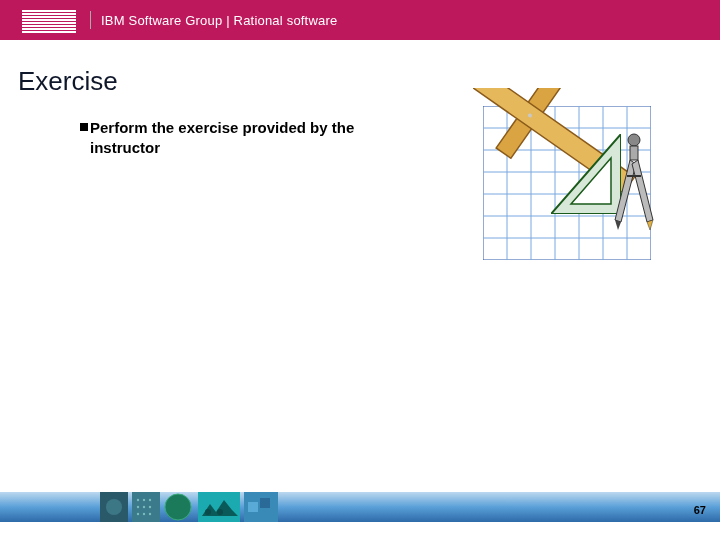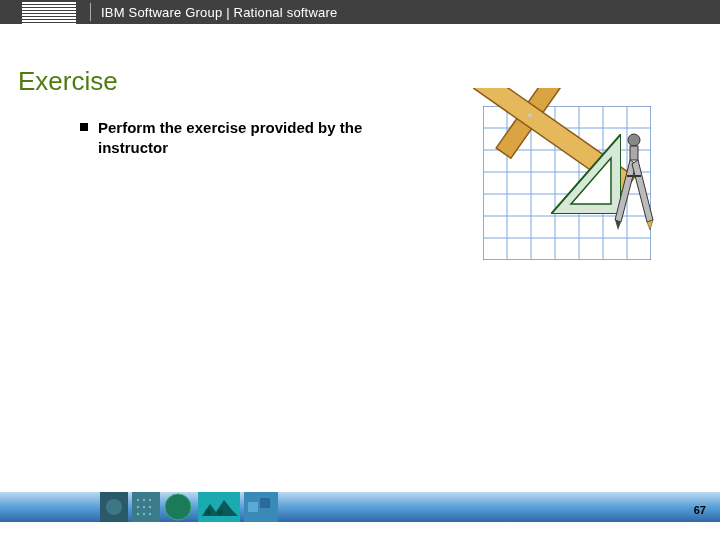--- a/index.html
+++ b/index.html
@@ -1,25 +1,25 @@
 <!DOCTYPE html>
 <html><head>
 <meta charset="utf-8">
 <style>
   * { margin: 0; padding: 0; box-sizing: border-box; }
   html, body { width: 720px; height: 540px; font-family: Arial, Helvetica, sans-serif; background: #fff; overflow: hidden; }
   .slide { position: relative; width: 720px; height: 540px; background: #fff; }
-  .header-bar { position: absolute; top: 0; left: 0; width: 720px; height: 24px; background: #404040; display: flex; align-items: center; }
+  .header-bar { position: absolute; top: 0; left: 0; width: 720px; height: 40px; background: #be185d; display: flex; align-items: center; }
   .ibm-logo { margin-left: 22px; display: flex; flex-direction: column; gap: 1px; padding-top: 2px; }
   .ibm-logo .bar { width: 54px; height: 2px; background: #fff; }
   .header-divider { width: 1px; height: 18px; background: #aaa; margin: 0 10px 0 14px; }
   .header-text { color: #fff; font-size: 13px; font-weight: 400; letter-spacing: 0.2px; }
-  .title { position: absolute; top: 66px; left: 18px; font-size: 26px; color: #4d7c0f; font-weight: 400; text-align: center; }
+  .title { position: absolute; top: 66px; left: 18px; font-size: 26px; color: #0f172a; font-weight: 400; text-align: center; }
   .content { position: absolute; top: 118px; left: 80px; width: 330px; }
-  .bullet-row { display: flex; align-items: flex-start; gap: 10px; }
+  .bullet-row { display: flex; align-items: flex-start; gap: 2px; }
   .bullet-square { width: 8px; height: 8px; background: #000; margin-top: 5px; flex-shrink: 0; }
   .bullet-text { font-size: 15px; font-weight: 700; color: #000; line-height: 1.35; }
   .illustration { position: absolute; top: 78px; left: 455px; width: 210px; height: 185px; }
   .grid-bg { position: absolute; top: 28px; left: 28px; width: 168px; height: 154px; }
   .grid-bg svg { width: 100%; height: 100%; }
   .tsquare { position: absolute; top: 10px; left: 18px; width: 170px; height: 170px; }
   .triangle { position: absolute; top: 56px; left: 96px; }
   .compass { position: absolute; top: 52px; left: 150px; }
   .footer-band { position: absolute; bottom: 18px; left: 0; width: 720px; height: 30px; background: linear-gradient(to bottom, #bcd8ef 0%, #5aa0d8 50%, #2d6aa8 100%); overflow: hidden; }
   .footer-imgs { position: absolute; left: 100px; top: 0; height: 30px; display: flex; align-items: center; }

